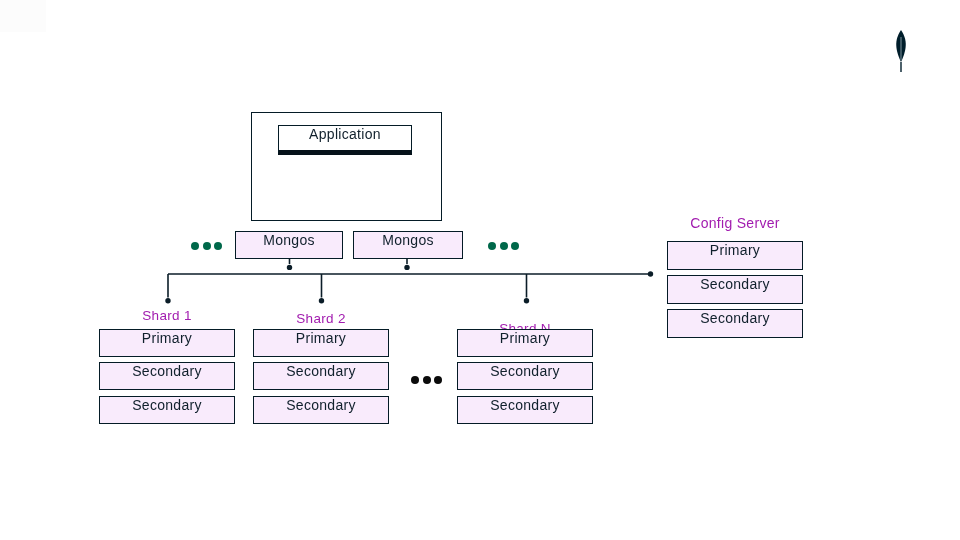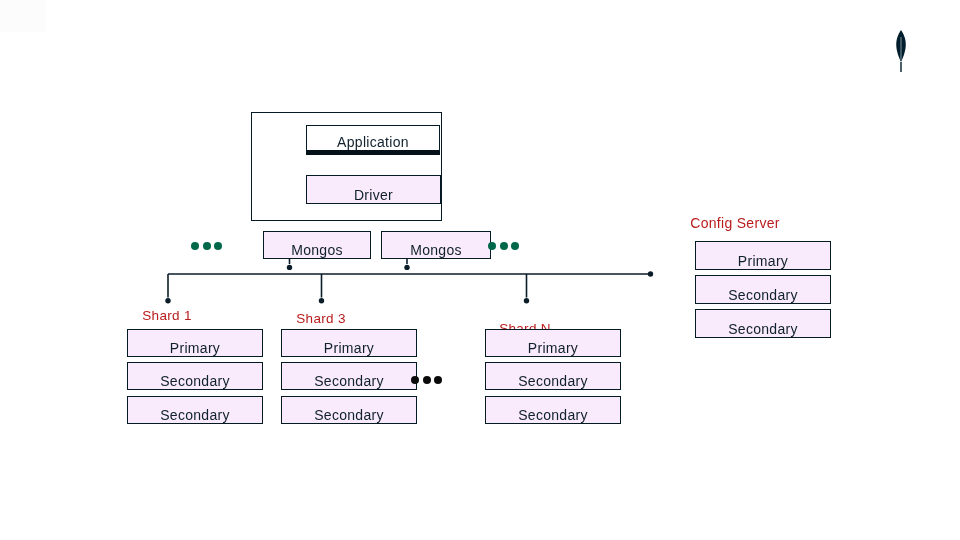--- a/index.html
+++ b/index.html
@@ -8,38 +8,37 @@
     font-family:"Liberation Sans","DejaVu Sans",sans-serif;
     color:#001E2B;position:relative;
   }
   #canvas{position:absolute;inset:0;width:960px;height:540px;}
   .abs{position:absolute;}
   
   .node{
     position:absolute;
     border:1.6px solid #041B26;
     background:#F9EBFC;
-    display:flex;align-items:flex-end;justify-content:center;
+    display:flex;align-items:flex-start;justify-content:center;
     font-size:14px;letter-spacing:.3px;color:#10202c;
     box-sizing:border-box;
-    margin-left:28px;
   }
   .node.white{background:#ffffff;}
   
   .container-box{
     position:absolute;left:251px;top:112px;width:191px;height:109px;
     border:1.6px solid #041B26;background:#ffffff;box-sizing:border-box;
   }
   .app-box{left:278px;top:125px;width:134px;height:30px;border-bottom:5px solid #06121a;}
   .driver-box{left:278px;top:175px;width:135px;height:29px;}
   .mongos1{left:235px;top:231px;width:108px;height:28px;}
   .mongos2{left:353px;top:231px;width:110px;height:28px;}
   
   .dlabel{
-    position:absolute;font-size:13.5px;letter-spacing:.3px;color:#b91c1c;
+    position:absolute;font-size:13.5px;letter-spacing:.3px;color:#a21caf;
     text-align:center;white-space:nowrap;transform:translateX(-50%);
   }
   
   .dots{position:absolute;display:flex;gap:3.5px;align-items:center;}
   .dots i{display:block;width:8px;height:8px;border-radius:50%;}
   .dots.green i{background:#00684A;}
   .dots.black i{background:#0B0B0B;}
   
   svg.wires{position:absolute;left:0;top:0;pointer-events:none;}
   .wire{stroke:#0b1d28;stroke-width:1.6;fill:none;}
@@ -80,23 +79,20 @@
     <line class="wire" x1="321.5" y1="274" x2="321.5" y2="297.5"></line>
     <circle class="wdot" cx="321.5" cy="300.8" r="2.7"></circle>
     <line class="wire" x1="526.5" y1="274" x2="526.5" y2="297.5"></line>
     <circle class="wdot" cx="526.5" cy="300.8" r="2.7"></circle>
   </svg>
 
   <div class="container-box"></div>
   <div class="node white app-box">
     <span>Application</span>
   </div>
-  <div class="node driver-box">
-    <span>Driver</span>
-  </div>
 
   <div class="dots green" style="left:191px;top:242px;">
       <i></i>
       <i></i>
       <i></i>
     </div>
   <div class="node mongos1">
     <span>Mongos</span>
   </div>
   <div class="node mongos2">
@@ -123,21 +119,21 @@
   <div class="node" style="left:99px;top:329px;width:136px;height:28px;">
     <span>Primary</span>
   </div>
   <div class="node" style="left:99px;top:362px;width:136px;height:28px;">
     <span>Secondary</span>
   </div>
   <div class="node" style="left:99px;top:396px;width:136px;height:28px;">
     <span>Secondary</span>
   </div>
 
-  <div class="dlabel" style="left:321px;top:311px;">Shard 3</div>
+  <div class="dlabel" style="left:321px;top:311px;">Shard 2</div>
   <div class="node" style="left:253px;top:329px;width:136px;height:28px;">
     <span>Primary</span>
   </div>
   <div class="node" style="left:253px;top:362px;width:136px;height:28px;">
     <span>Secondary</span>
   </div>
   <div class="node" style="left:253px;top:396px;width:136px;height:28px;">
     <span>Secondary</span>
   </div>
 

